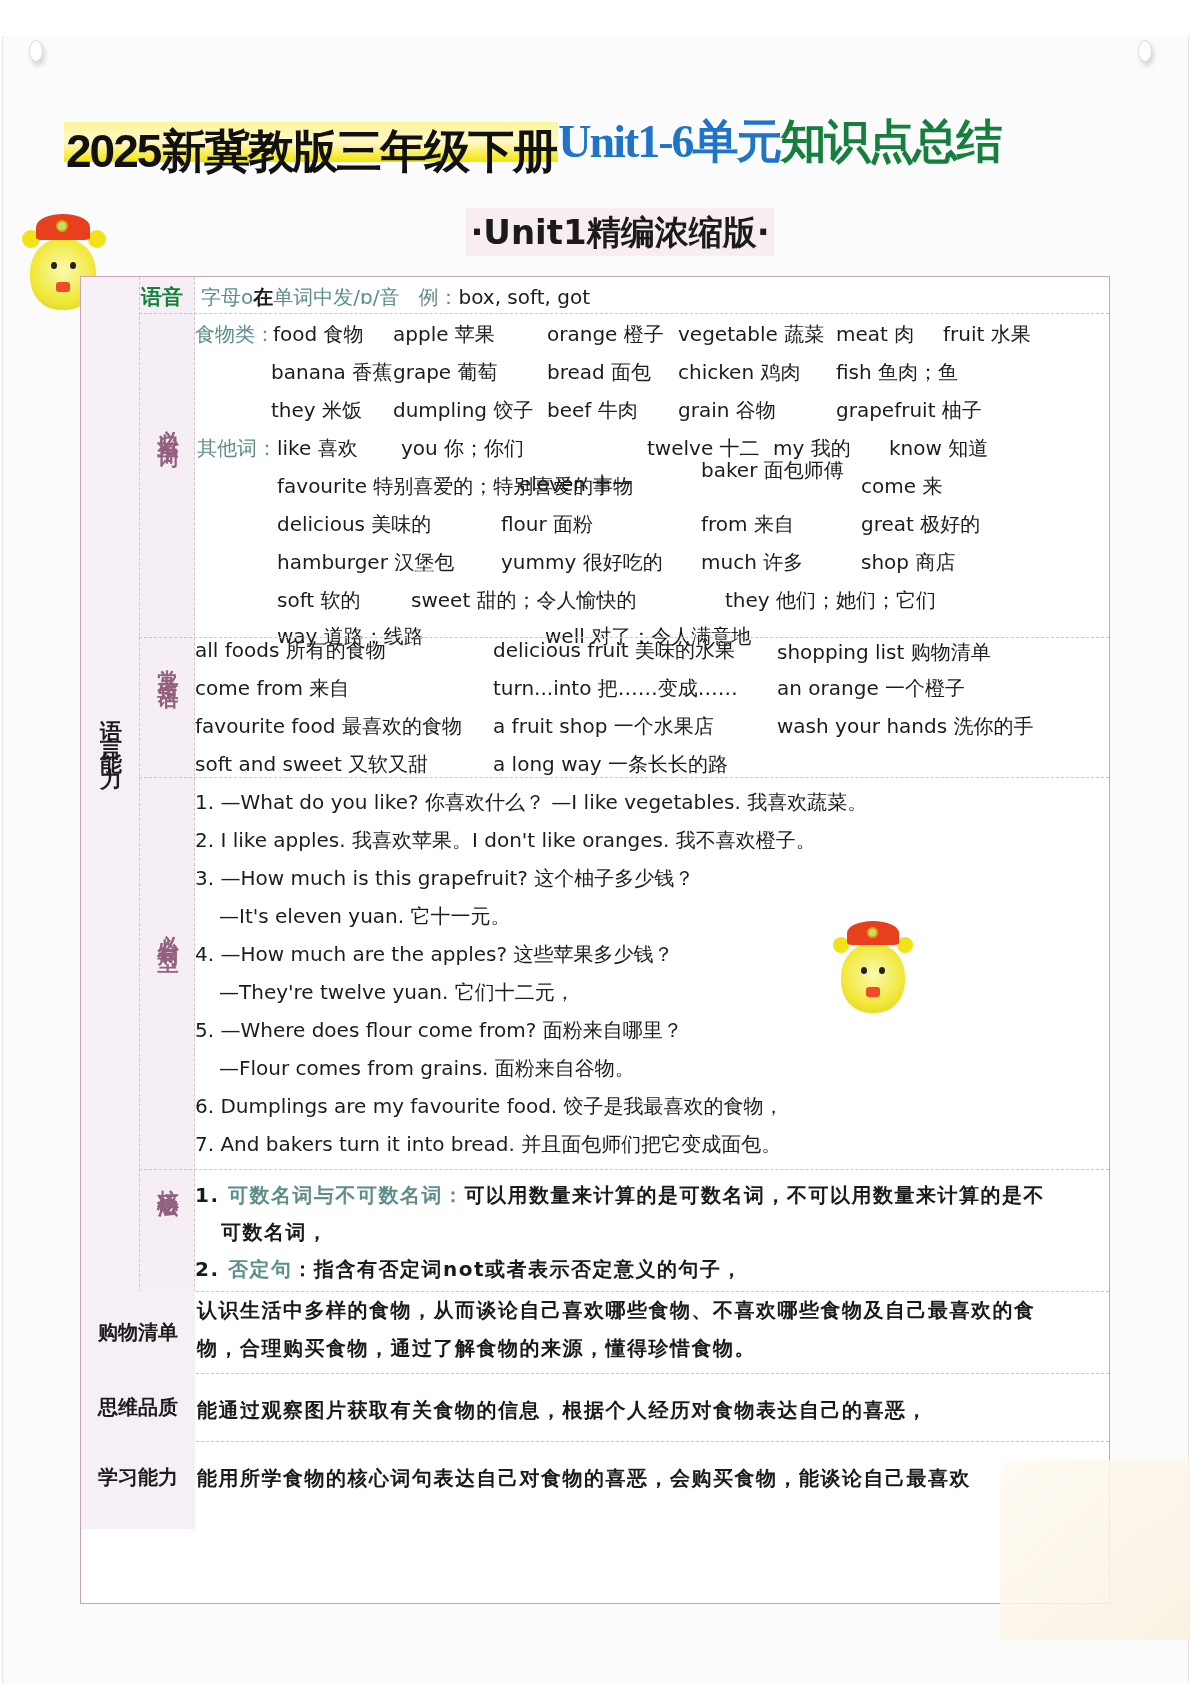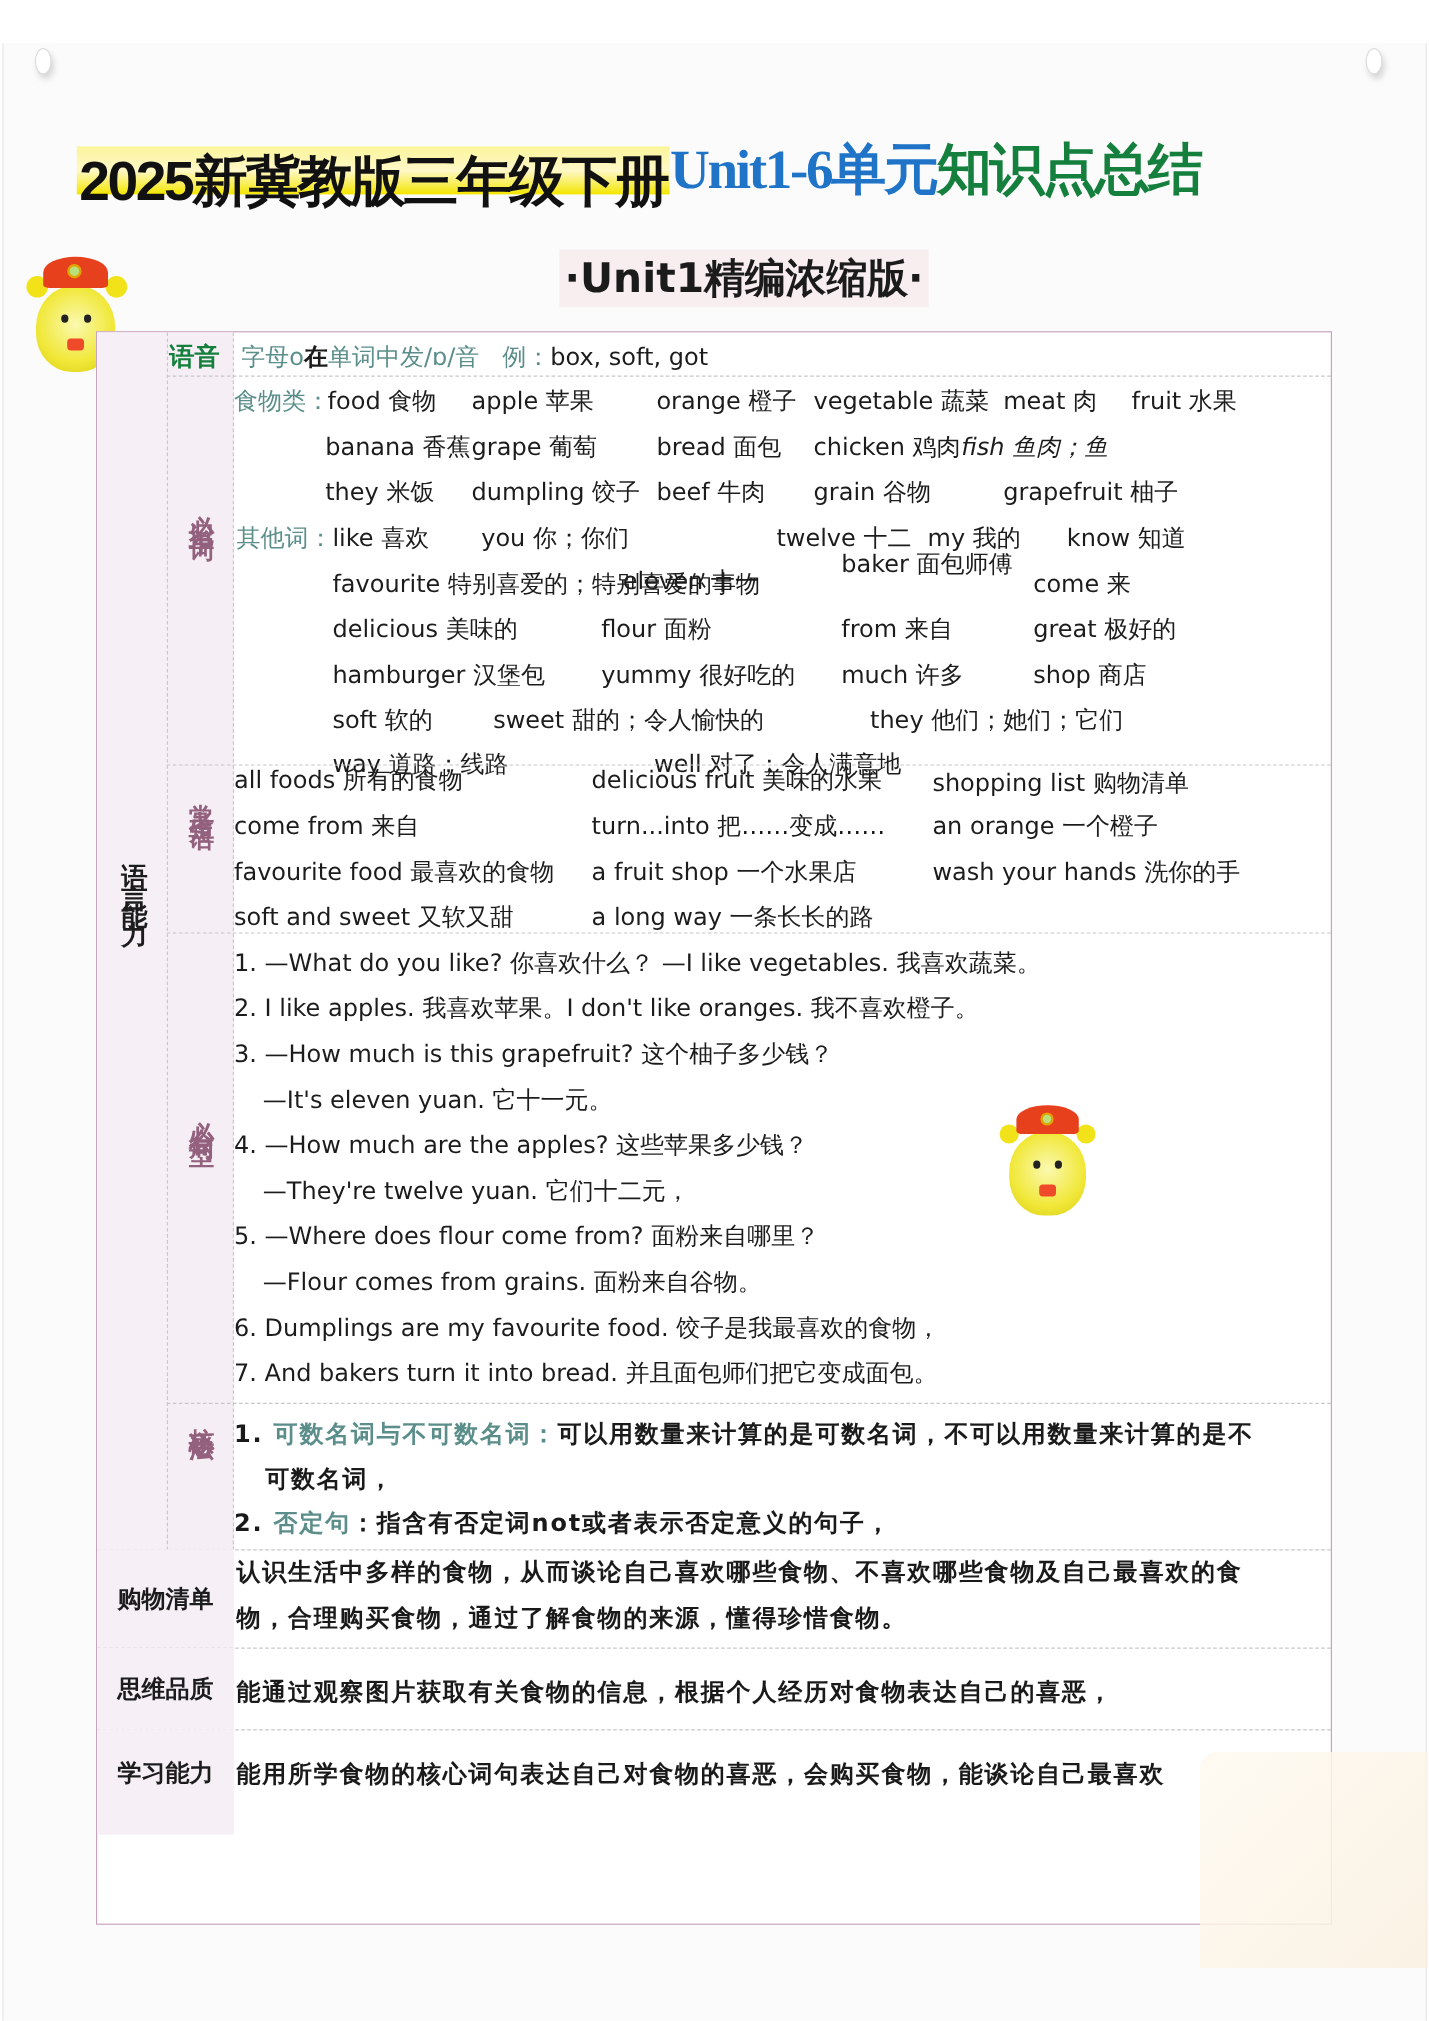--- a/index.html
+++ b/index.html
@@ -111,21 +111,21 @@
   <div class="txt" style="left:312px; top:44px;">apple 苹果</div>
   <div class="txt" style="left:466px; top:44px;">orange 橙子</div>
   <div class="txt" style="left:597px; top:44px;">vegetable 蔬菜</div>
   <div class="txt" style="left:755px; top:44px;">meat 肉</div>
   <div class="txt" style="left:862px; top:44px;">fruit 水果</div>
 
   <div class="txt" style="left:190px; top:82px;">banana 香蕉</div>
   <div class="txt" style="left:312px; top:82px;">grape 葡萄</div>
   <div class="txt" style="left:466px; top:82px;">bread 面包</div>
   <div class="txt" style="left:597px; top:82px;">chicken 鸡肉</div>
-  <div class="txt" style="left:720px; top:82px;font-style:italic;">fish 鱼肉；鱼</div>
+  <div class="txt" style="left:755px; top:82px;">fish 鱼肉；鱼</div>
 
   <div class="txt" style="left:190px; top:120px;">they 米饭</div>
   <div class="txt" style="left:312px; top:120px;">dumpling 饺子</div>
   <div class="txt" style="left:466px; top:120px;">beef 牛肉</div>
   <div class="txt" style="left:597px; top:120px;">grain 谷物</div>
   <div class="txt" style="left:755px; top:120px;">grapefruit 柚子</div>
 
   <div class="txt teal" style="left:116px; top:158px;">其他词：</div>
   <div class="txt" style="left:196px; top:158px;">like 喜欢</div>
   <div class="txt" style="left:320px; top:158px;">you 你；你们</div>

